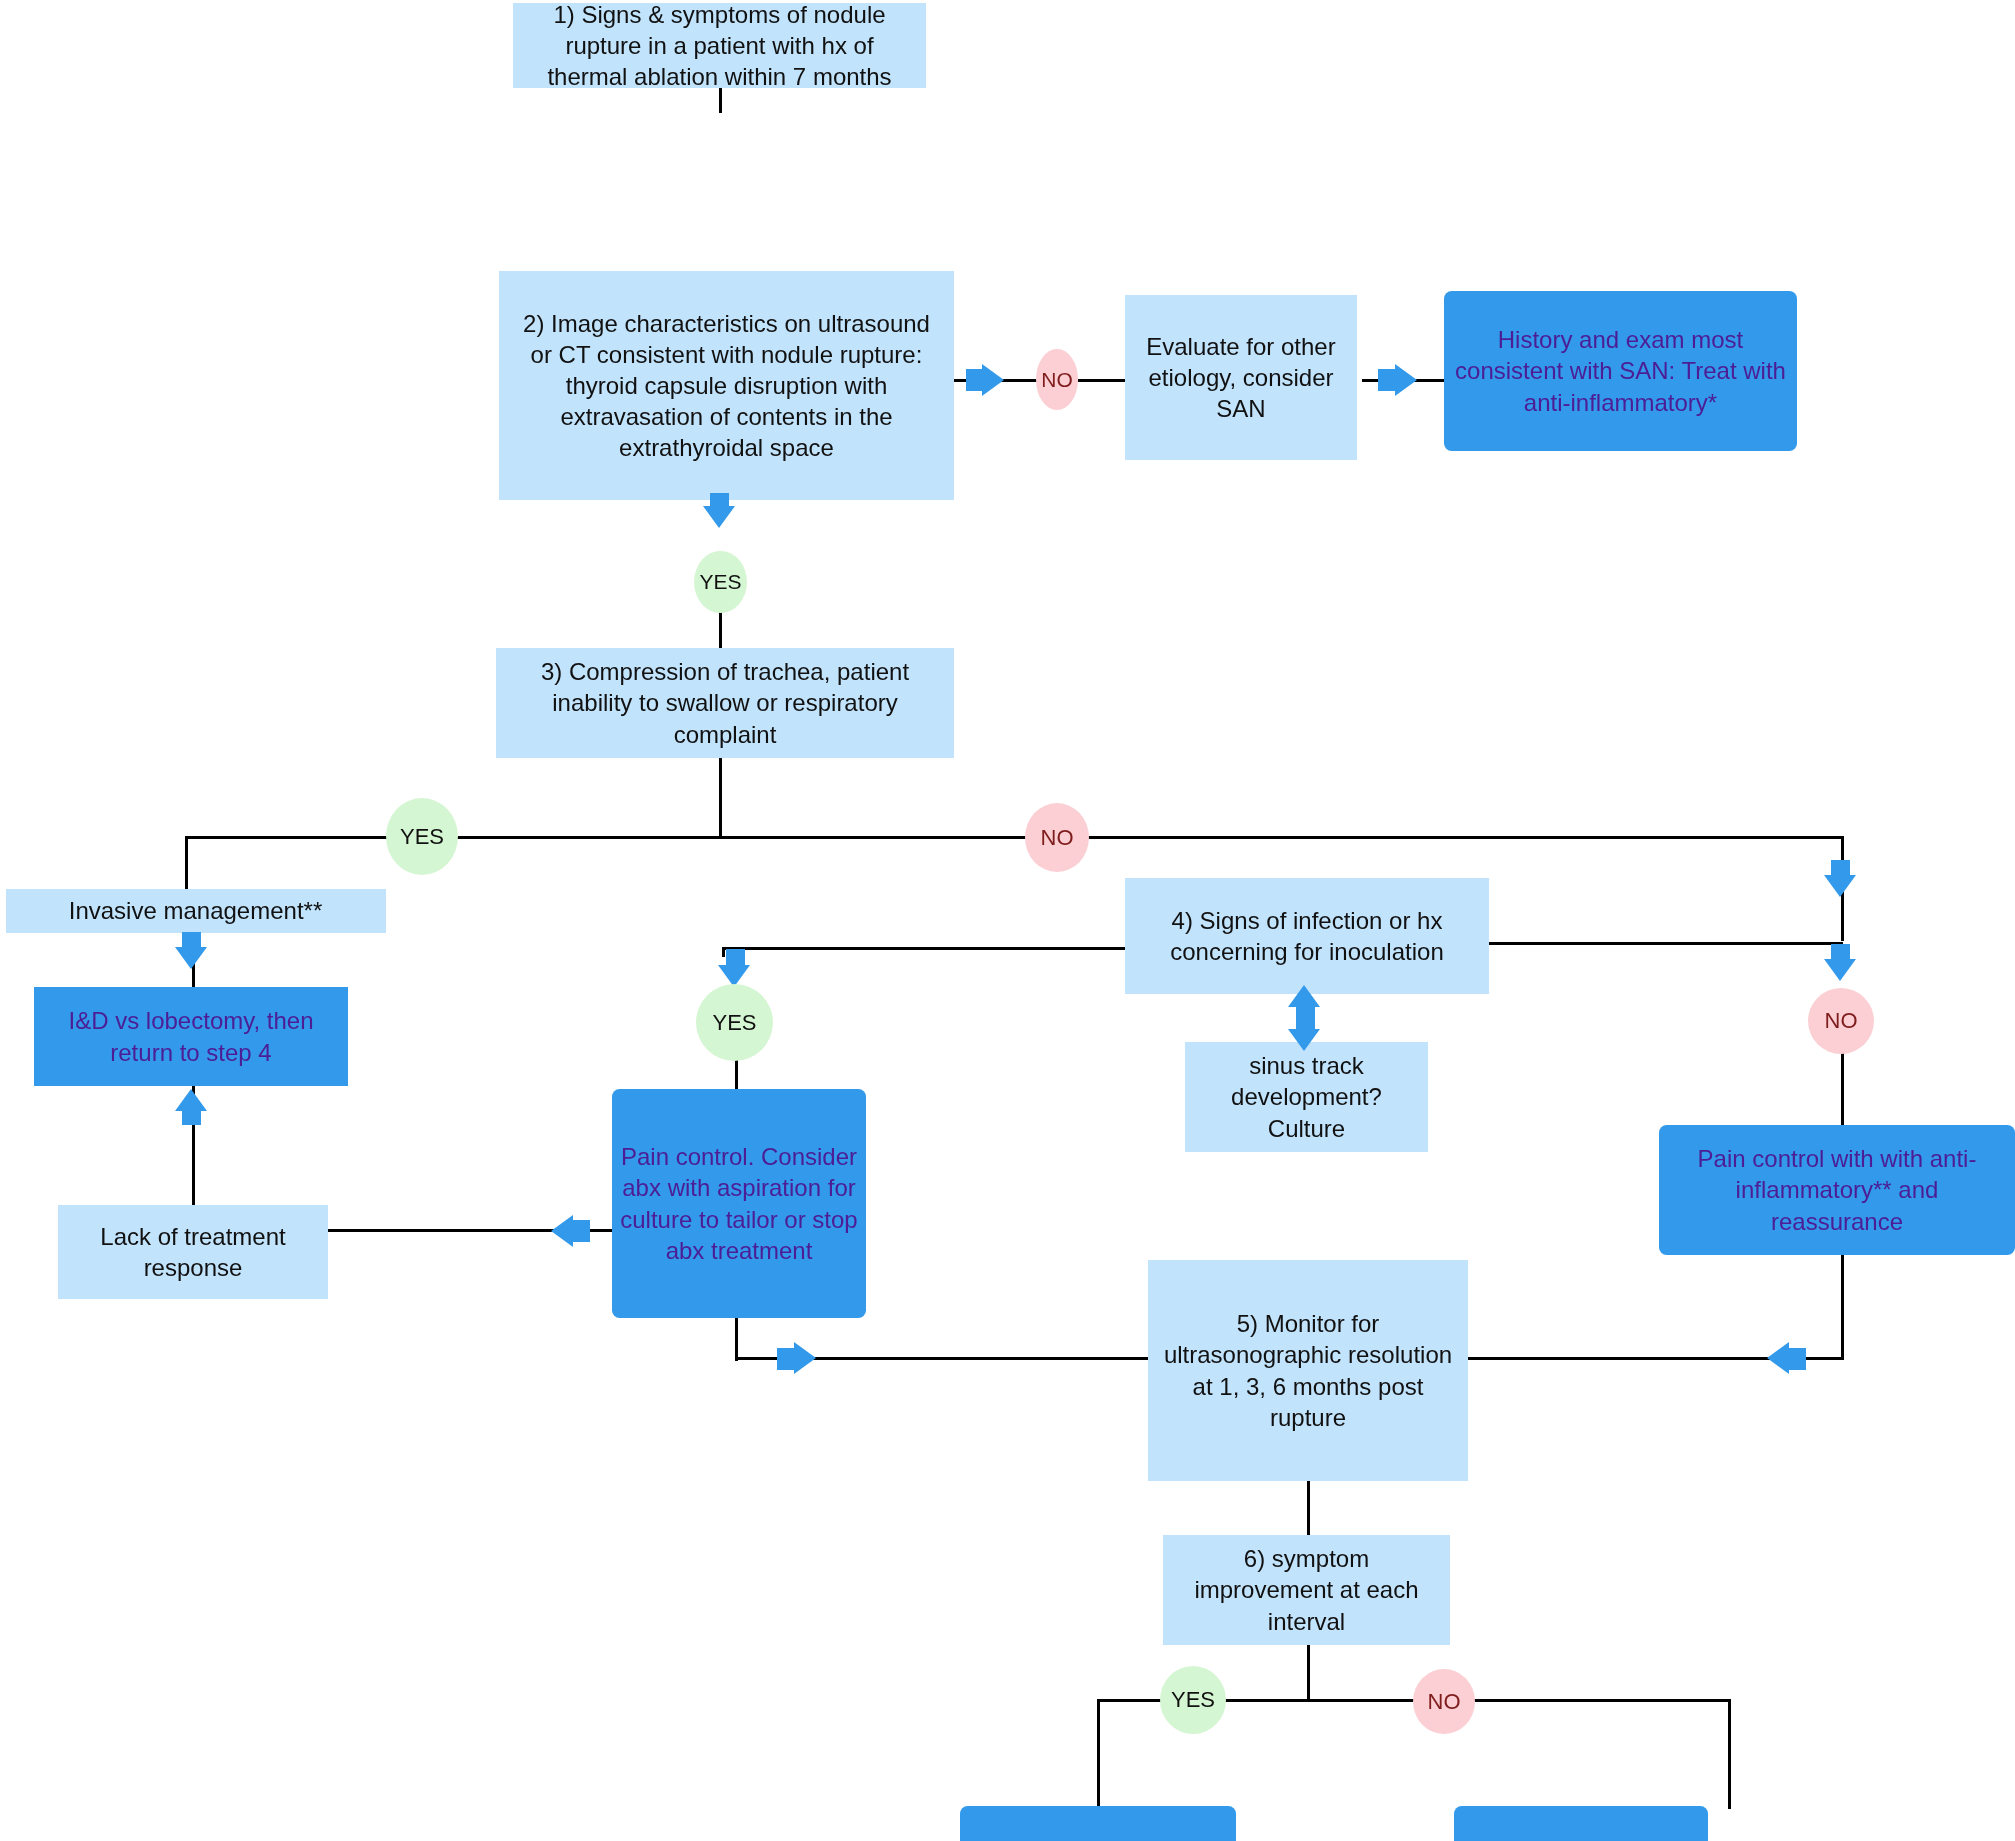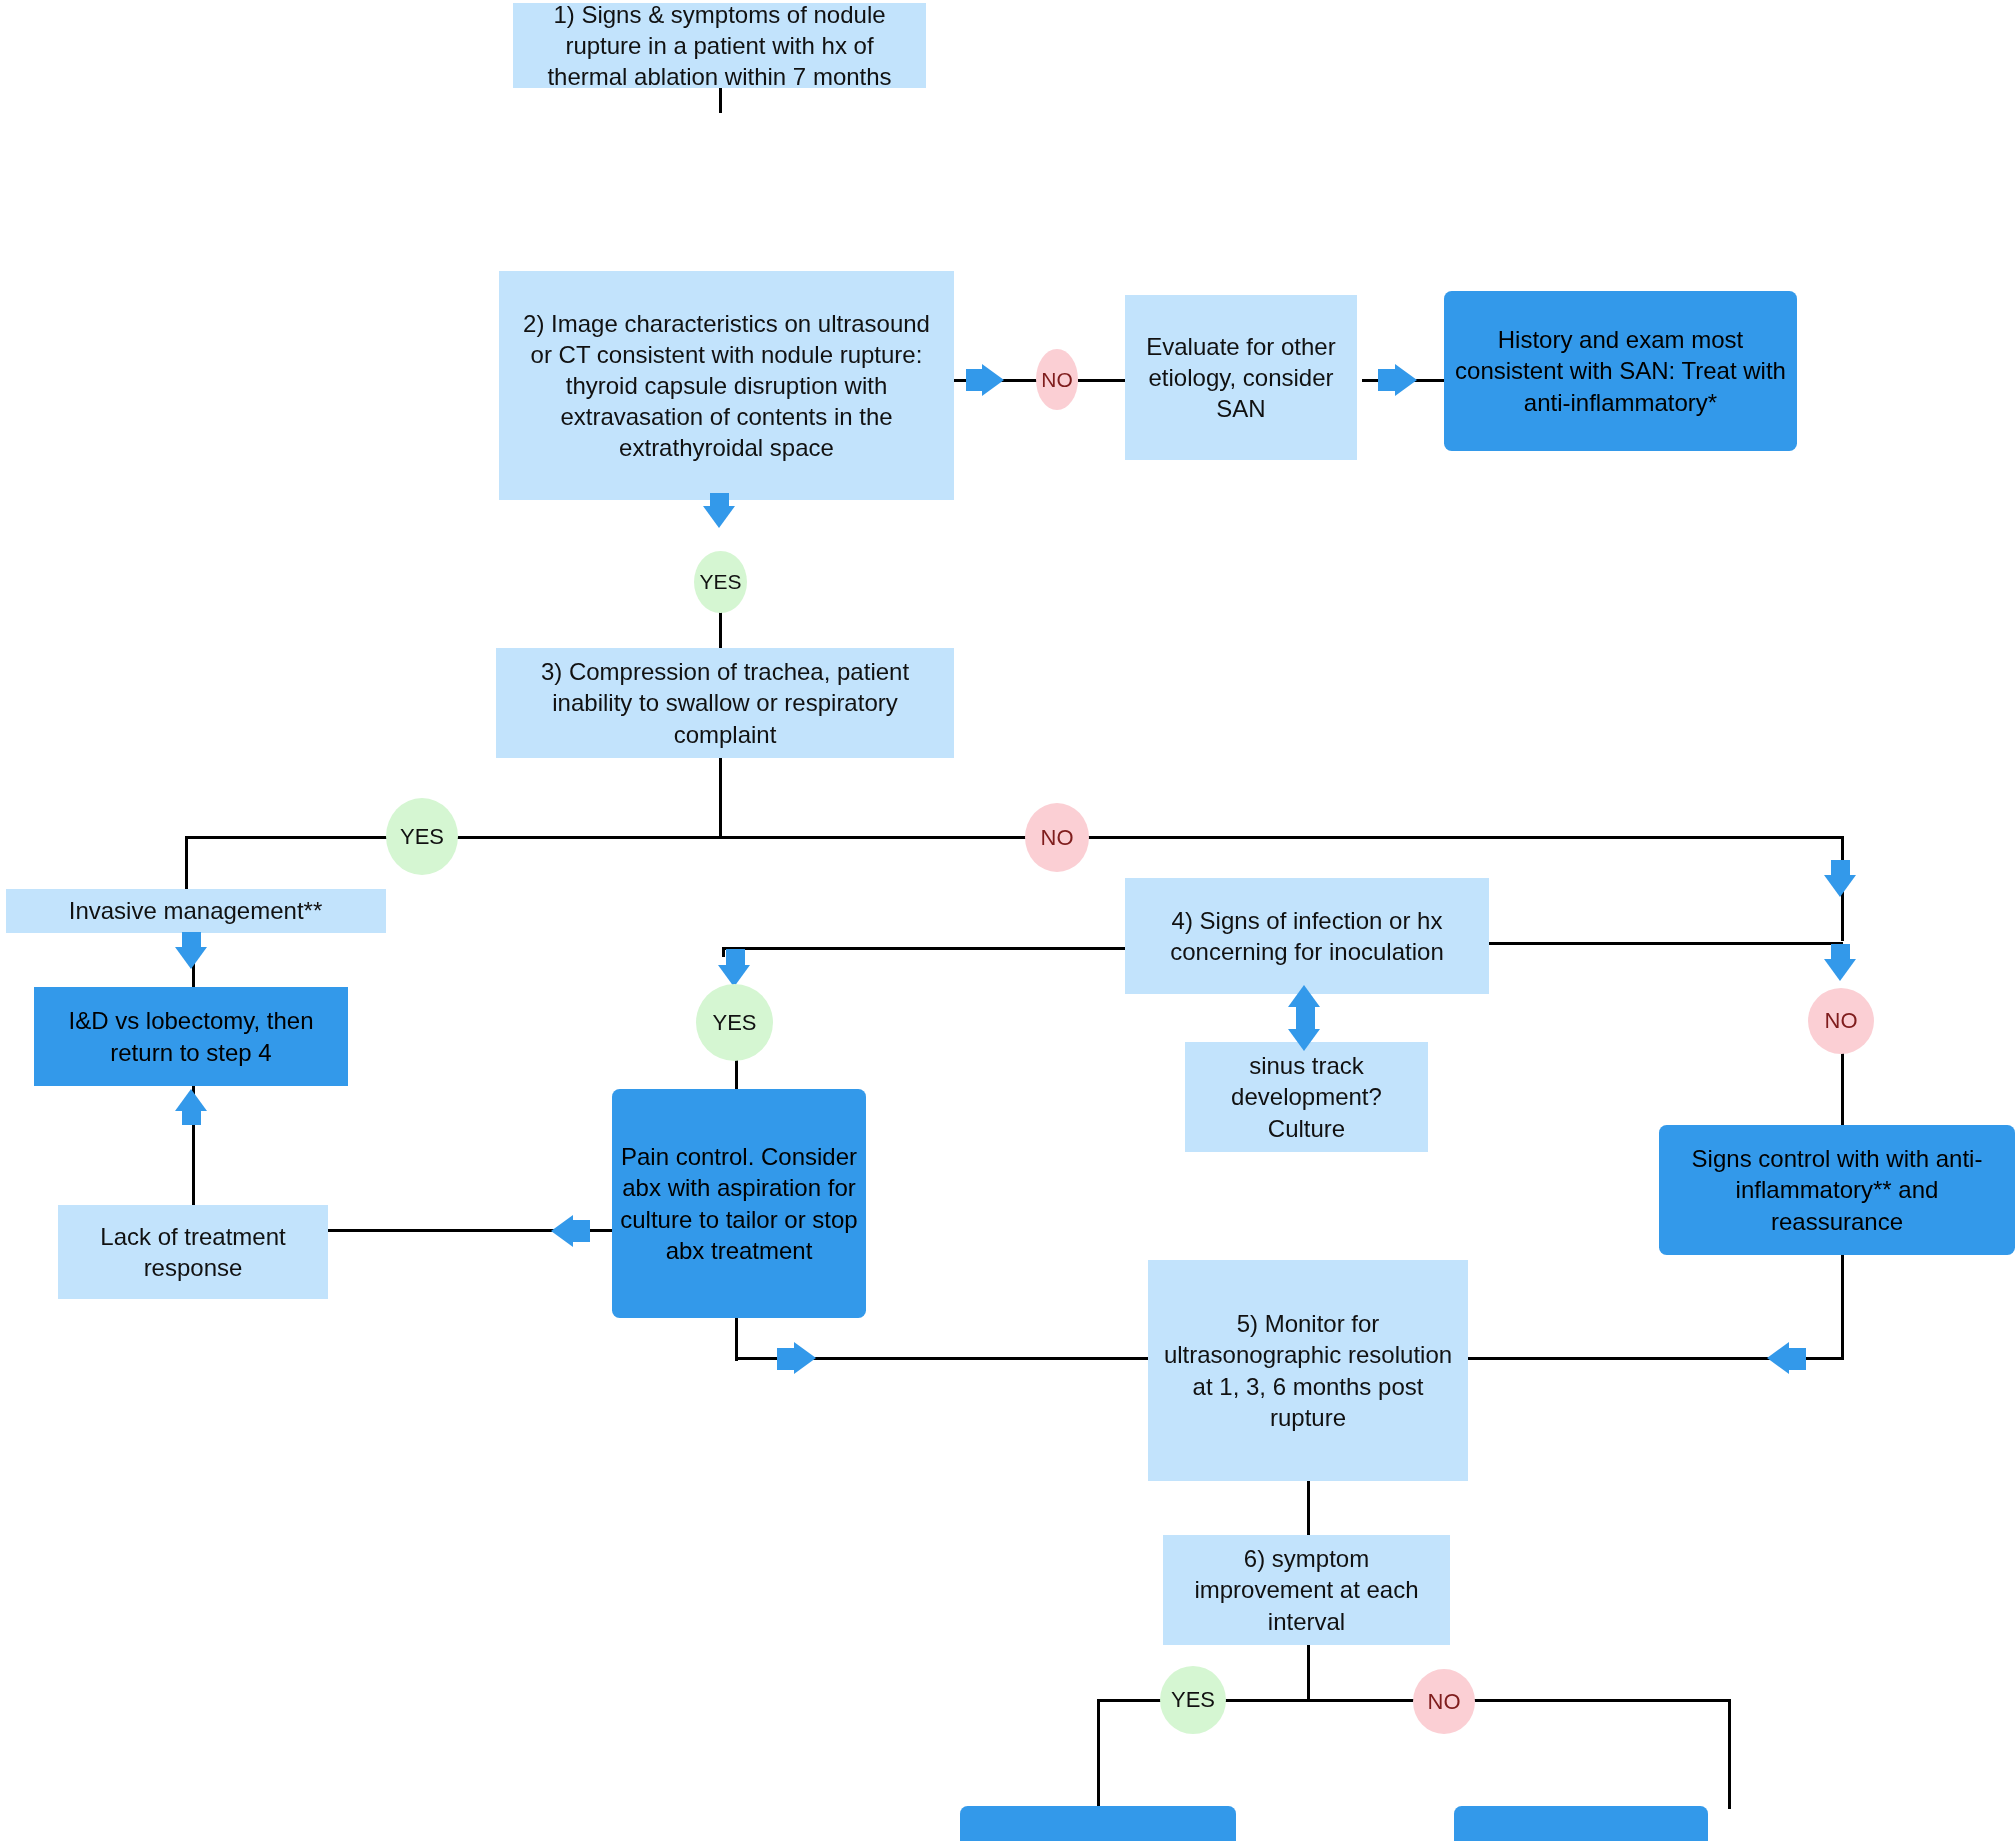--- a/index.html
+++ b/index.html
@@ -1,21 +1,21 @@
 <!DOCTYPE html>
 <html style="font-size:8.8px"><head>
 <meta charset="utf-8">
 <style>
   html,body{margin:0;padding:0;background:#ffffff;}
   #stage{position:relative;width:2015px;height:1842px;background:#ffffff;
          font-family:"Liberation Sans","DejaVu Sans",sans-serif;overflow:hidden;}
   .node{position:absolute;box-sizing:border-box;display:flex;align-items:center;
         justify-content:center;text-align:center;line-height:1.30;z-index:3;}
   .light{background:#c2e3fc;color:#111111;}
-  .dark{background:#3399ea;color:#000000;border-radius:7.7px;}
+  .dark{background:#3399ea;color:#4c1d95;border-radius:7.7px;}
   .pill{position:absolute;display:flex;align-items:center;justify-content:center;
         text-align:center;z-index:6;border-radius:50%;}
   .yes{background:#d5f6d2;color:#111111;}
   .no{background:#fbcfd4;color:#7f1d1d;}
   .ln{position:absolute;background:#000000;z-index:2;}
   .h{height:3.3px;}
   .v{width:3.3px;}
   .arr{position:absolute;z-index:5;width:0;height:0;}
   .ad{border-left:16.5px solid transparent;border-right:16.5px solid transparent;
       border-top:22px solid #3399ea;}
@@ -152,21 +152,21 @@
 
   <div class="node light" style="left:1125px;top:878px;width:364px;height:116px;font-size:24px;padding:0 10px;">
     <span>4) Signs of infection or hx concerning for inoculation</span>
   </div>
 
   <div class="node light" style="left:1185px;top:1042px;width:243px;height:110px;font-size:24px;padding:0 8.8px;">
     <span>sinus track development? Culture</span>
   </div>
 
   <div class="node dark" style="left:1659px;top:1125px;width:356px;height:130px;font-size:24px;padding:0 7.7px;">
-    <span>Signs control with with anti-inflammatory** and reassurance</span>
+    <span>Pain control with with anti-inflammatory** and reassurance</span>
   </div>
 
   <div class="node light" style="left:1148px;top:1260px;width:320px;height:221px;font-size:24px;padding:0 10px;">
     <span>5) Monitor for ultrasonographic resolution at 1, 3, 6 months post rupture</span>
   </div>
 
   <div class="node light" style="left:1163px;top:1535px;width:287px;height:110px;font-size:24px;padding:0 10px;">
     <span>6) symptom improvement at each interval</span>
   </div>
 

